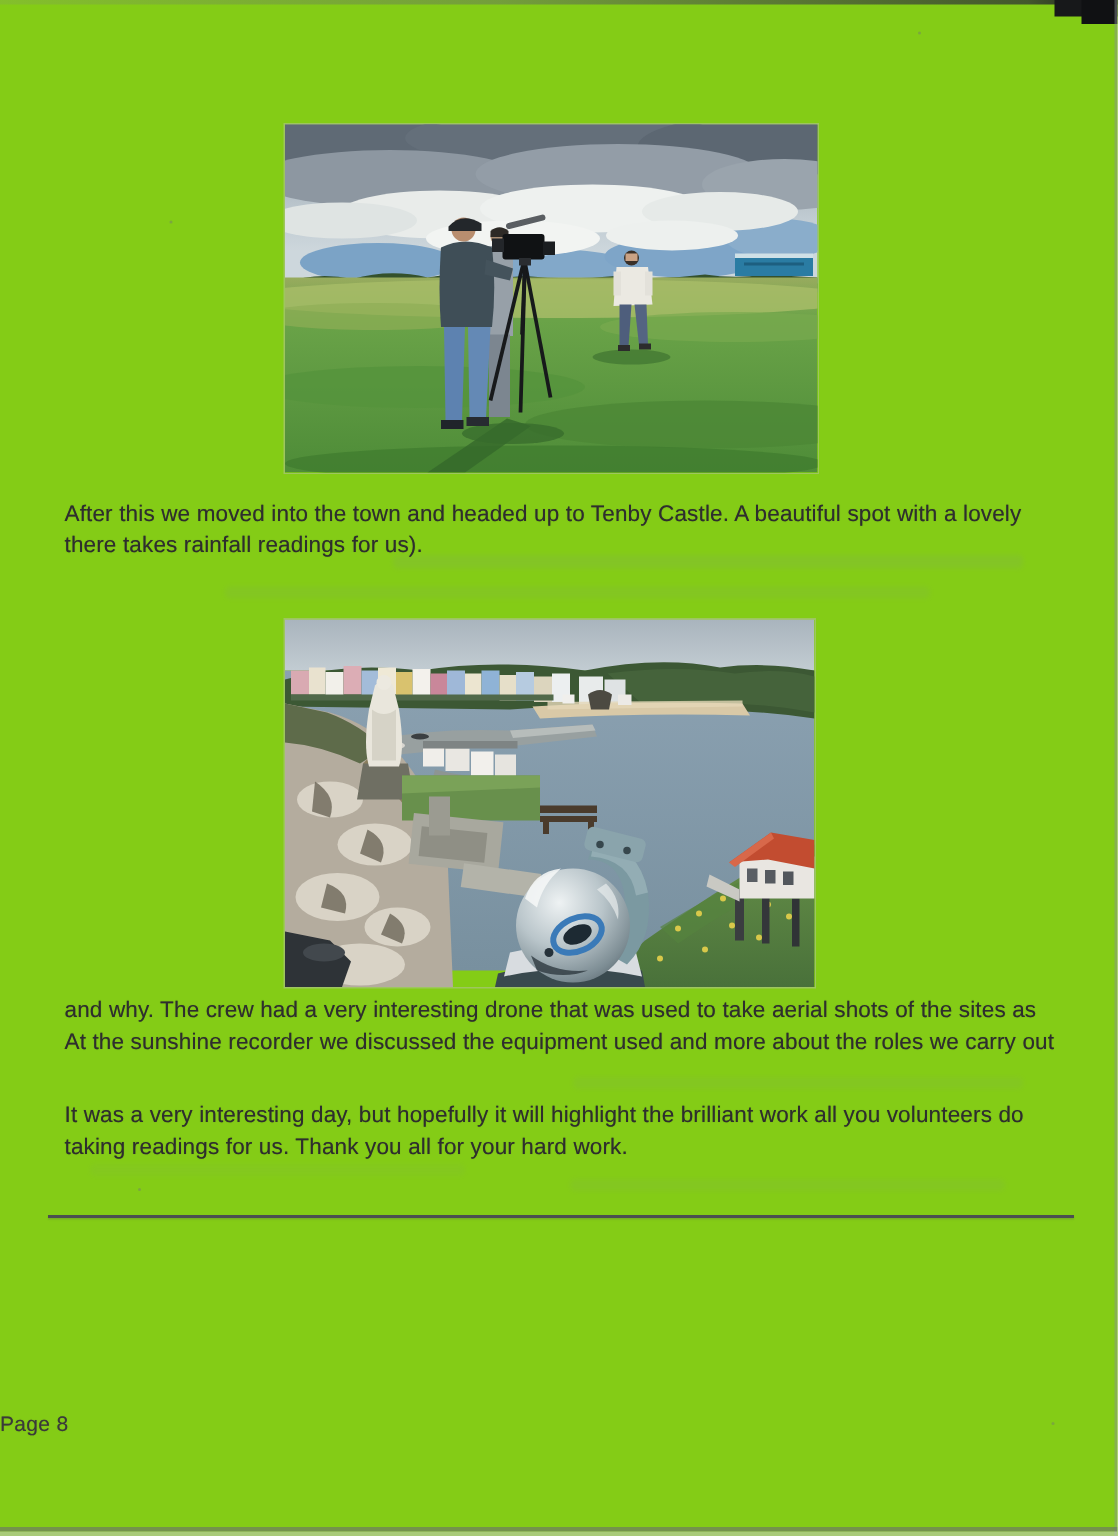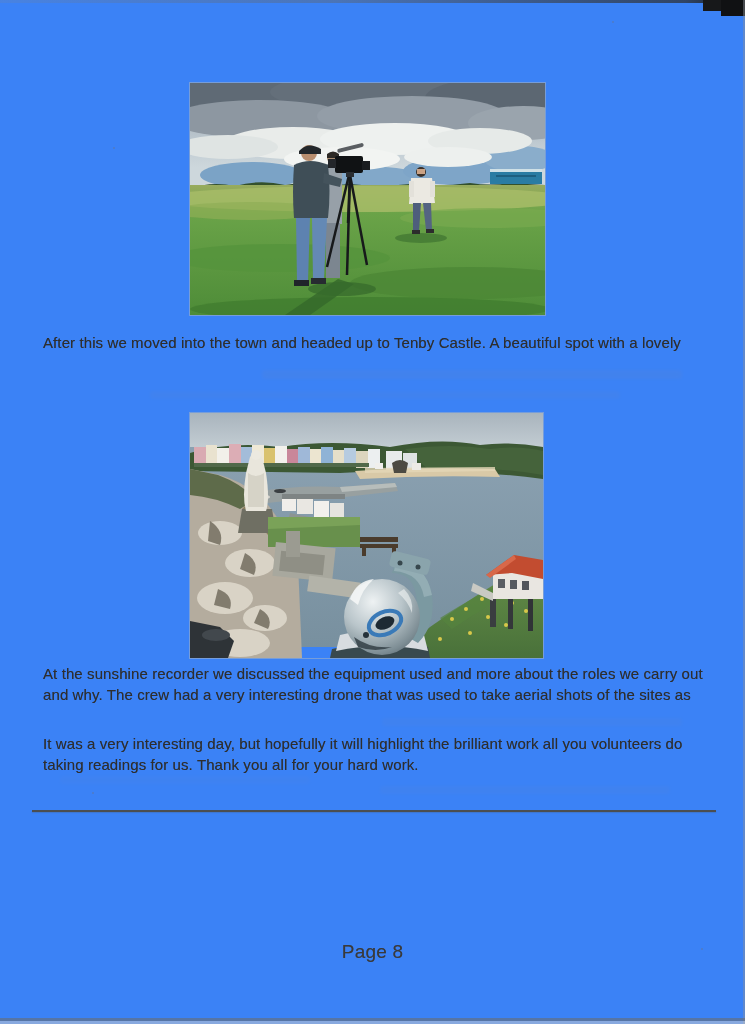--- a/index.html
+++ b/index.html
@@ -1,21 +1,21 @@
 <!DOCTYPE html>
 <html><head>
 <meta charset="utf-8">
 <style>
   html,body{margin:0;padding:0;}
   body{
     width:745px;height:1024px;position:relative;overflow:hidden;
     background:#fdfdfc;
     font-family:"Liberation Sans", sans-serif;
   }
-  .page{position:absolute;inset:0;background:#3b82f6;}
+  .page{position:absolute;inset:0;background:#84cc16;}
 
   
   .scan-top{position:absolute;left:0;top:0;width:745px;height:3px;
     background:linear-gradient(to right, rgba(130,134,138,.18), rgba(95,100,105,.45) 45%, rgba(45,48,52,.75) 92%, #151719);}
   .scan-corner{position:absolute;right:0;top:0;width:42px;height:11px;background:#17181a;}
   .scan-corner2{position:absolute;right:0;top:0;width:24px;height:16px;background:#101113;}
   .scan-right{position:absolute;right:0;top:0;width:2px;height:1024px;background:rgba(140,145,150,.45);}
   .scan-bottom{position:absolute;left:0;bottom:3px;width:745px;height:3px;background:rgba(105,109,113,.6);}
   .scan-bottom2{position:absolute;left:0;bottom:0;width:745px;height:3px;background:rgba(200,202,204,.55);}
   .speck{position:absolute;width:2px;height:2px;border-radius:50%;background:rgba(110,112,122,.4);}
@@ -30,22 +30,22 @@
   .para{position:absolute;left:43px;color:#2e2e2e;font-size:15px;line-height:21px;
         letter-spacing:.1px;text-shadow:0 0 .5px rgba(46,46,46,.55);}
   .para .line{white-space:nowrap;}
   #para1{top:332px;}
   #para2{top:663px;}
   #para3{top:733px;}
 
   .rule{position:absolute;left:32px;top:810px;width:684px;height:2px;
         background:#4b4e51;box-shadow:0 1px 1px rgba(75,78,81,.25);}
 
-  .page-number{position:absolute;left:0;top:941px;width:745px;text-align:center;
-        color:#3a3a3a;font-size:19px;letter-spacing:.2px;
+  .page-number{position:absolute;left:0;top:941px;width:745px;text-align:left;
+        color:#3a3a3a;font-size:14px;letter-spacing:.2px;
         text-shadow:0 0 .5px rgba(58,58,58,.5);}
 
   
   .ghost{position:absolute;border-radius:3px;background:#7c87a8;opacity:.10;filter:blur(1.6px);}
   .g1{left:262px;top:370px;width:420px;height:9px;}
   .g2{left:150px;top:391px;width:470px;height:8px;opacity:.08;}
   .g3{left:382px;top:718px;width:300px;height:8px;opacity:.07;}
   .g4{left:380px;top:786px;width:290px;height:8px;opacity:.07;}
   .g5{left:60px;top:776px;width:250px;height:8px;opacity:.05;}
 </style>
@@ -169,20 +169,21 @@
         <rect x="172" y="78" width="8" height="9" fill="#1a1d20"></rect>
         <rect x="138" y="76" width="8" height="9" fill="#23262a"></rect>
         <rect x="147" y="63" width="27" height="4" rx="2" transform="rotate(-14 160 65)" fill="#5a5e62"></rect>
         <rect x="156" y="89" width="8" height="5" fill="#2a2d31"></rect>
       </g>
     </svg>
   </div>
 
   <div class="para" id="para1">
     <div class="line">After this we moved into the town and headed up to Tenby Castle. A beautiful spot with a lovely</div>
+    <div class="line">there takes rainfall readings for us).</div>
   </div>
 
   <div class="photo" id="photo2" role="img" aria-label="View over Tenby harbour with colourful houses, a white statue on the cliff and a glass-sphere sunshine recorder in the foreground">
     <svg width="353" height="245" viewBox="0 0 353 245">
       <defs>
         <linearGradient id="p2sky" x1="0" y1="0" x2="0" y2="1">
           <stop offset="0" stop-color="#a9b4bd"></stop>
           <stop offset="1" stop-color="#c2ccd2"></stop>
         </linearGradient>
         <linearGradient id="p2water" x1="0" y1="0" x2="0" y2="1">
@@ -343,22 +344,22 @@
       </g>
 
       <g fill="#2e3337">
         <path d="M0,208 L30,214 L44,228 L38,245 L0,245 Z"></path>
         <ellipse cx="26" cy="222" rx="14" ry="6" fill="#42484d"></ellipse>
       </g>
     </svg>
   </div>
 
   <div class="para" id="para2">
+    <div class="line">and why. The crew had a very interesting drone that was used to take aerial shots of the sites as</div>
     <div class="line">At the sunshine recorder we discussed the equipment used and more about the roles we carry out</div>
-    <div class="line">and why. The crew had a very interesting drone that was used to take aerial shots of the sites as</div>
   </div>
 
   <div class="para" id="para3">
     <div class="line">It was a very interesting day, but hopefully it will highlight the brilliant work all you volunteers do</div>
     <div class="line">taking readings for us. Thank you all for your hard work.</div>
   </div>
 
   <div class="rule"></div>
 
   <div class="page-number">Page 8</div>

